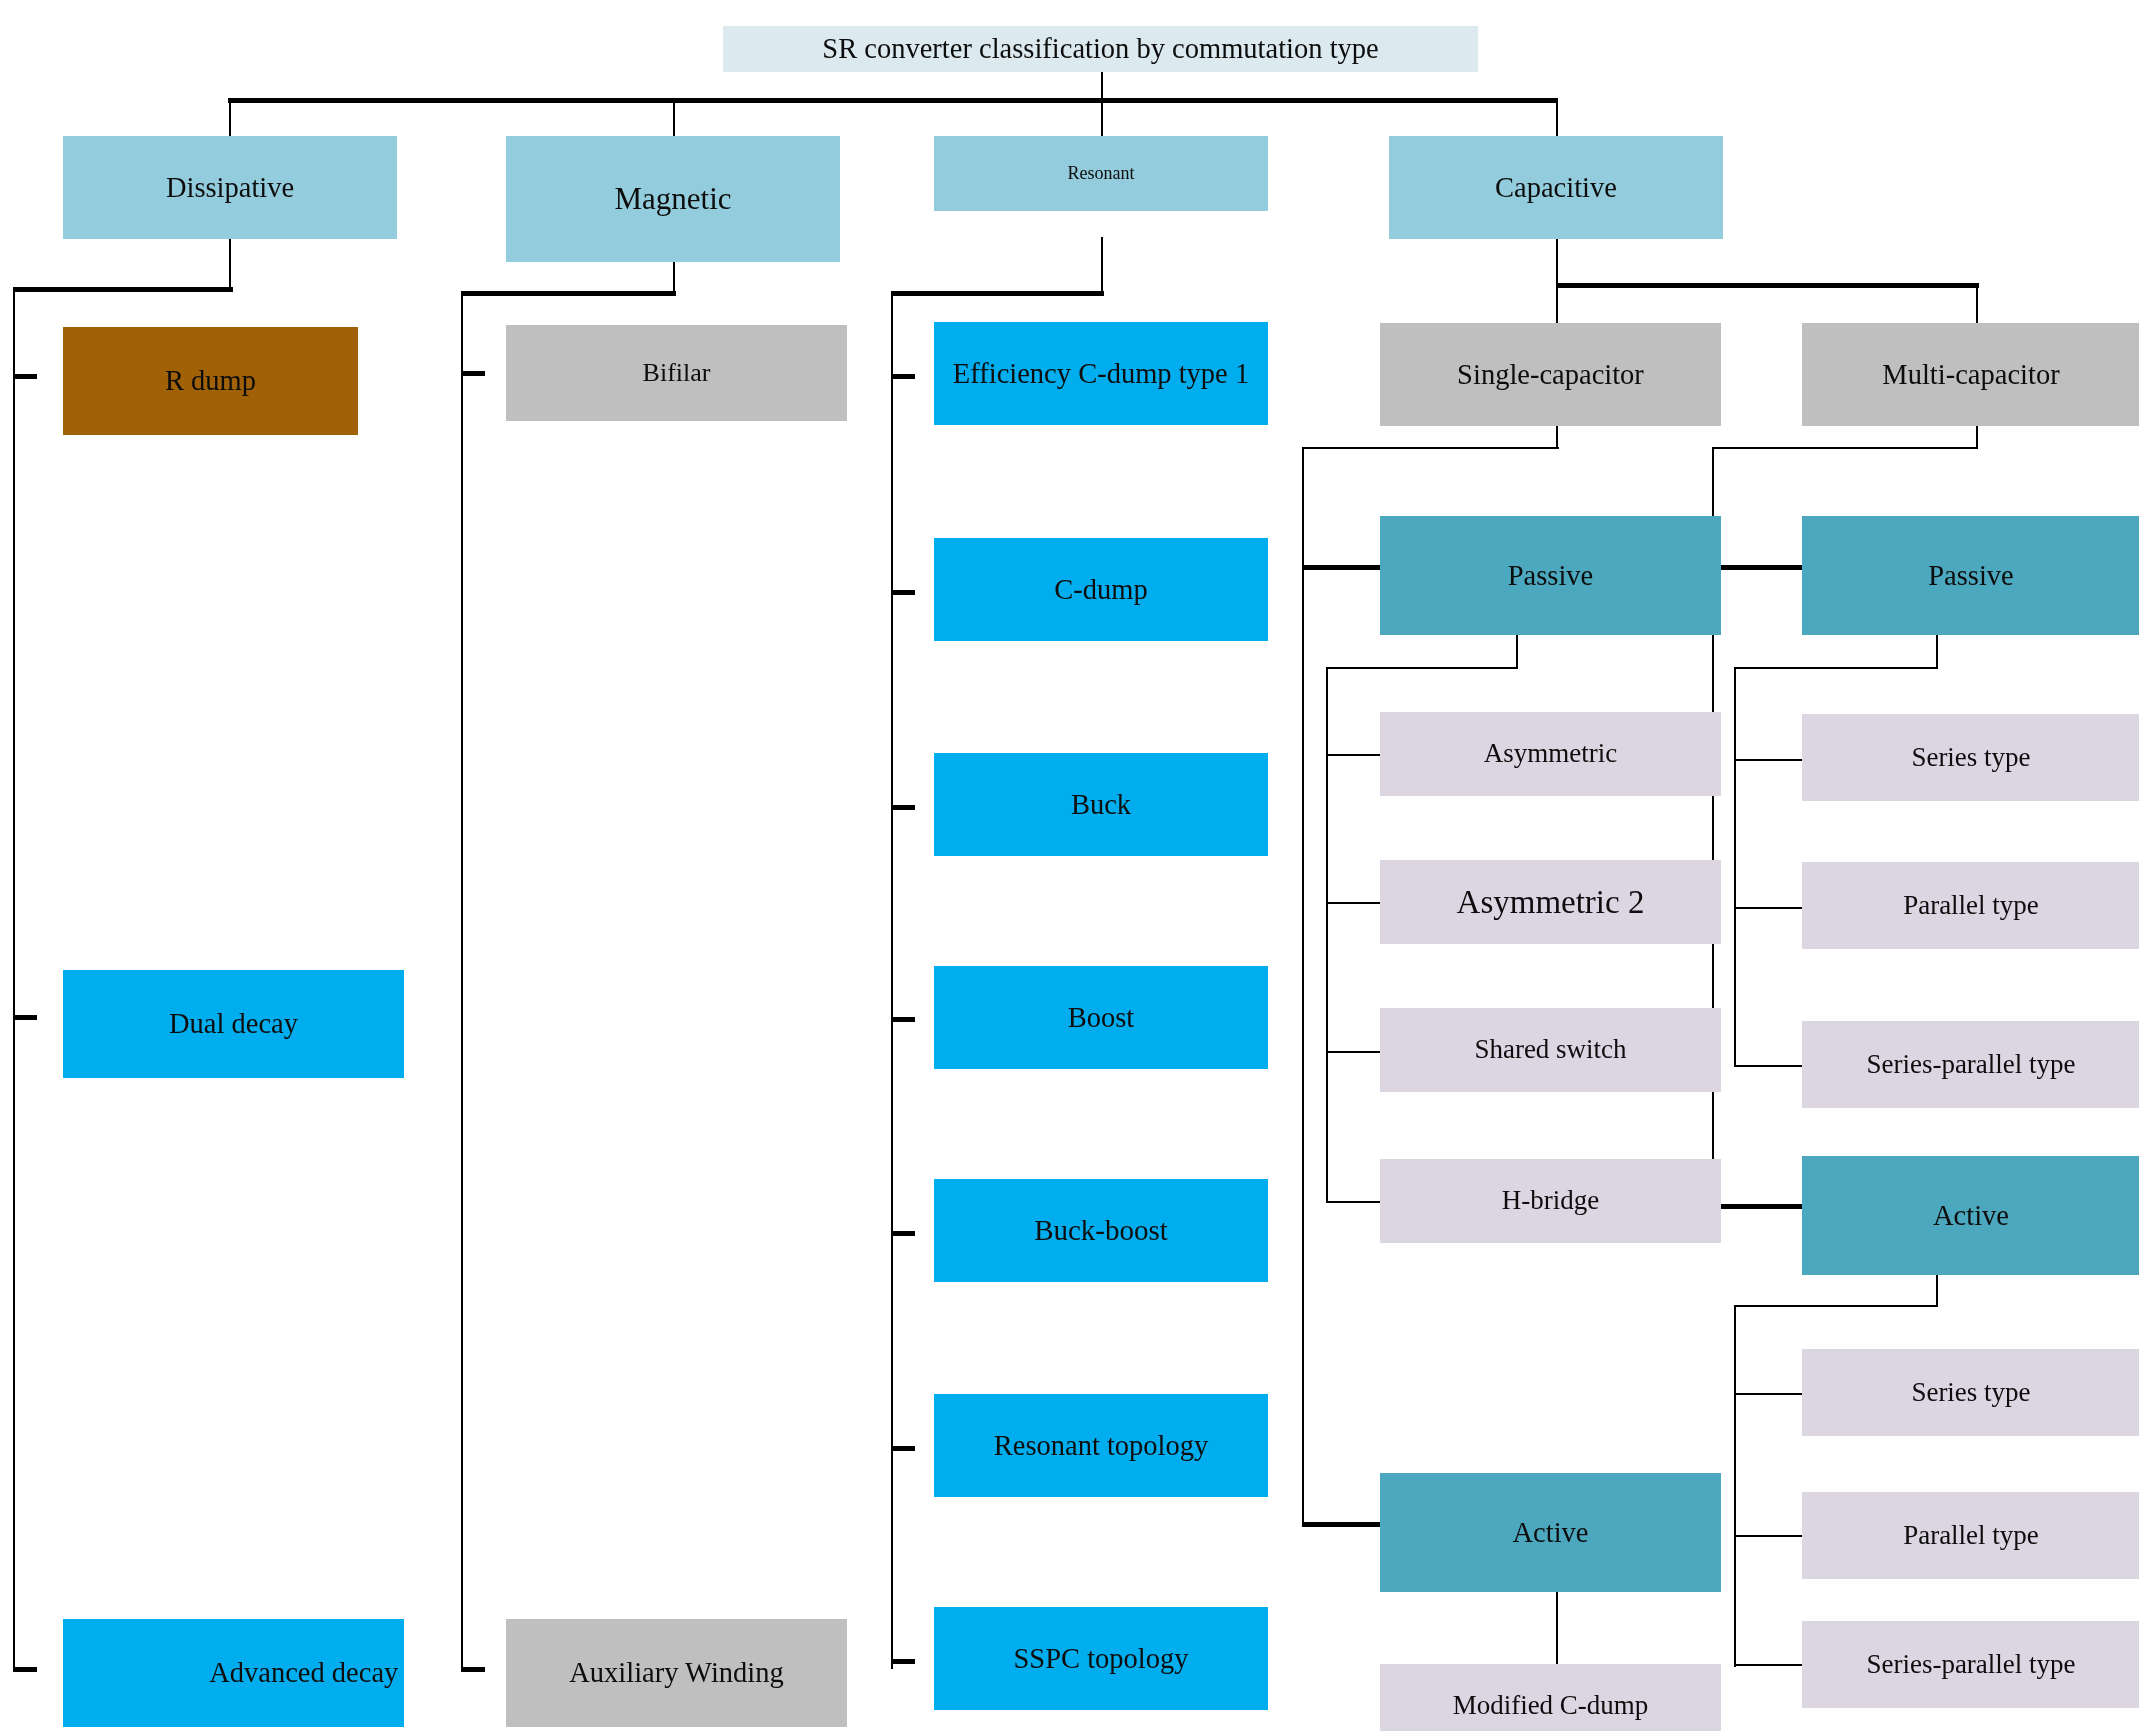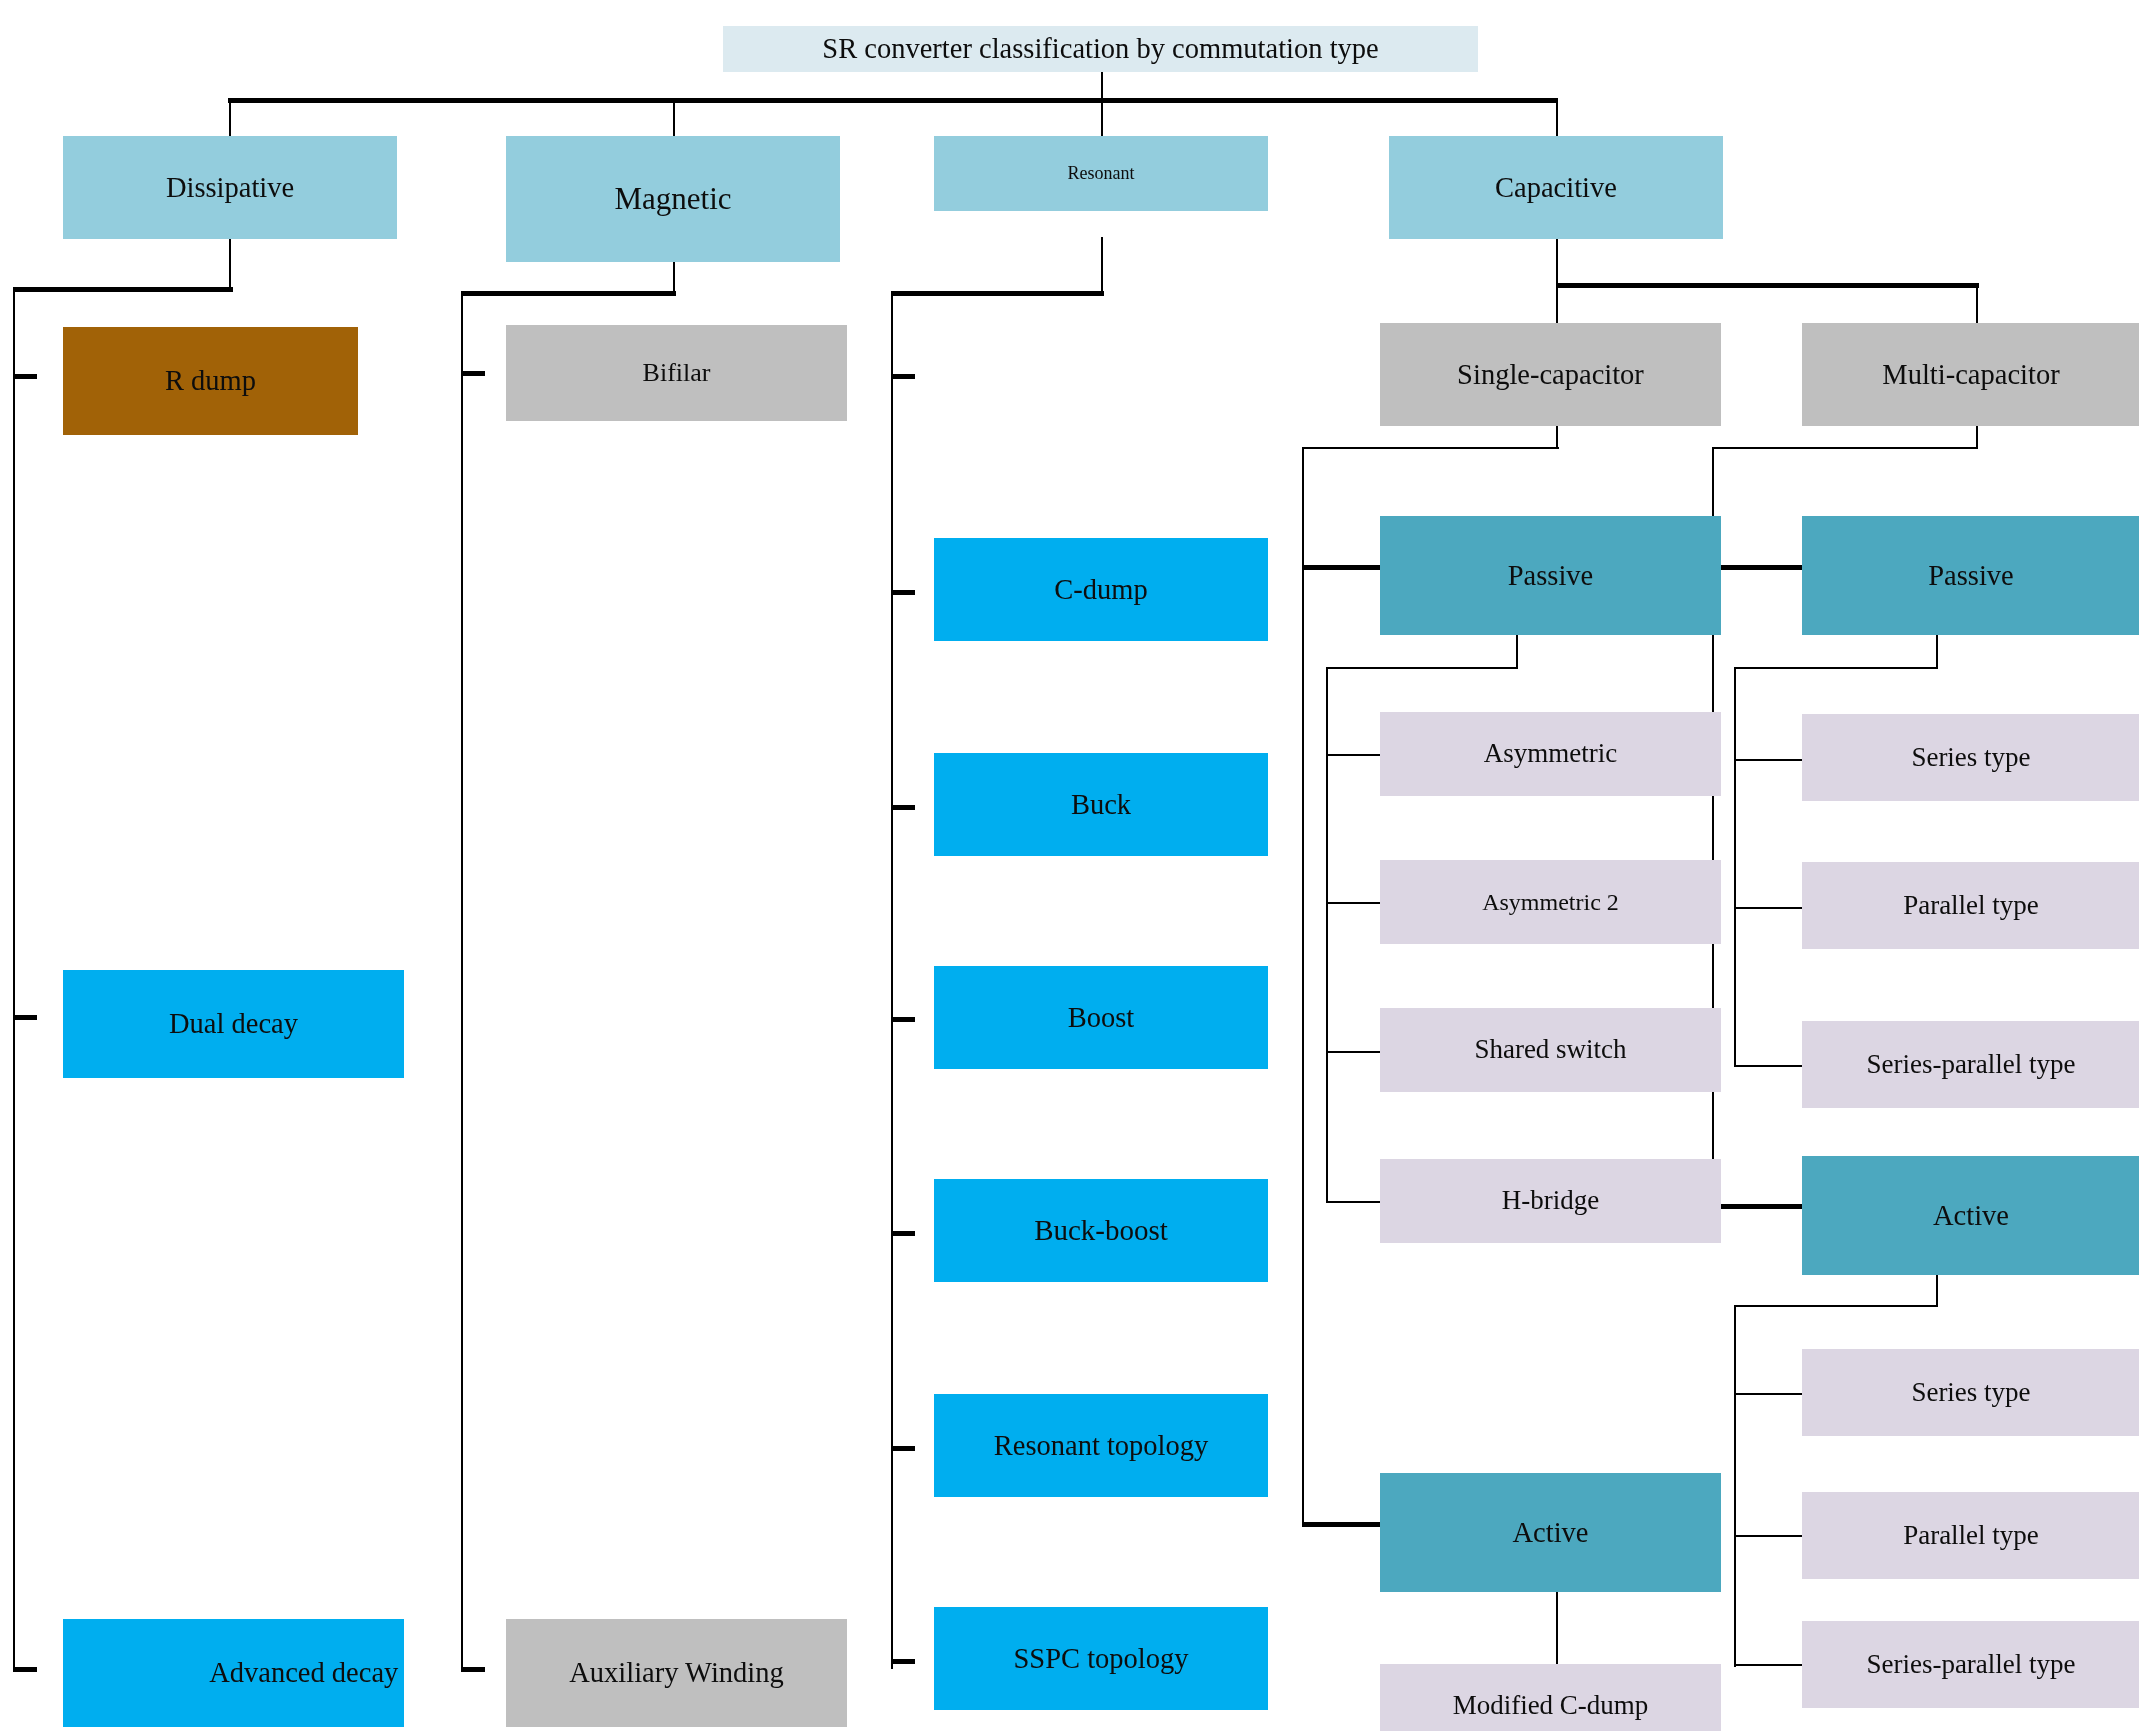--- a/index.html
+++ b/index.html
@@ -137,20 +137,23 @@
     <span class="lbl">Advanced decay</span>
   </div>
 
   <div class="node" style="left:506px; top:325px; width:341px; height:96px; background:#BFBFBF; font-size:26px;">
     <span class="lbl">Bifilar</span>
   </div>
   <div class="node" style="left:506px; top:1619px; width:341px; height:108px; background:#BFBFBF; font-size:28.5px;">
     <span class="lbl">Auxiliary Winding</span>
   </div>
 
+  <div class="node" style="left:934px; top:322px; width:334px; height:103px; background:#00AEEF; font-size:28.5px;">
+    <span class="lbl">Efficiency C-dump type 1</span>
+  </div>
   <div class="node" style="left:934px; top:538px; width:334px; height:103px; background:#00AEEF; font-size:28.5px;">
     <span class="lbl">C-dump</span>
   </div>
   <div class="node" style="left:934px; top:753px; width:334px; height:103px; background:#00AEEF; font-size:28.5px;">
     <span class="lbl">Buck</span>
   </div>
   <div class="node" style="left:934px; top:966px; width:334px; height:103px; background:#00AEEF; font-size:28.5px;">
     <span class="lbl">Boost</span>
   </div>
   <div class="node" style="left:934px; top:1179px; width:334px; height:103px; background:#00AEEF; font-size:29px;">
@@ -173,21 +176,21 @@
   <div class="node" style="left:1380px; top:516px; width:341px; height:119px; background:#4CA8BF; font-size:28.5px;">
     <span class="lbl">Passive</span>
   </div>
   <div class="node" style="left:1380px; top:1473px; width:341px; height:119px; background:#4CA8BF; font-size:28.5px;">
     <span class="lbl">Active</span>
   </div>
 
   <div class="node" style="left:1380px; top:712px; width:341px; height:84px; background:#DCD6E3; font-size:27px;">
     <span class="lbl">Asymmetric</span>
   </div>
-  <div class="node" style="left:1380px; top:860px; width:341px; height:84px; background:#DCD6E3; font-size:24px;">
+  <div class="node" style="left:1380px; top:860px; width:341px; height:84px; background:#DCD6E3; font-size:33px;">
     <span class="lbl">Asymmetric 2</span>
   </div>
   <div class="node" style="left:1380px; top:1008px; width:341px; height:84px; background:#DCD6E3; font-size:27px;">
     <span class="lbl">Shared switch</span>
   </div>
   <div class="node" style="left:1380px; top:1159px; width:341px; height:84px; background:#DCD6E3; font-size:27px;">
     <span class="lbl">H-bridge</span>
   </div>
 
   <div class="node" style="left:1380px; top:1664px; width:341px; height:84px; background:#DCD6E3; font-size:27px;">

